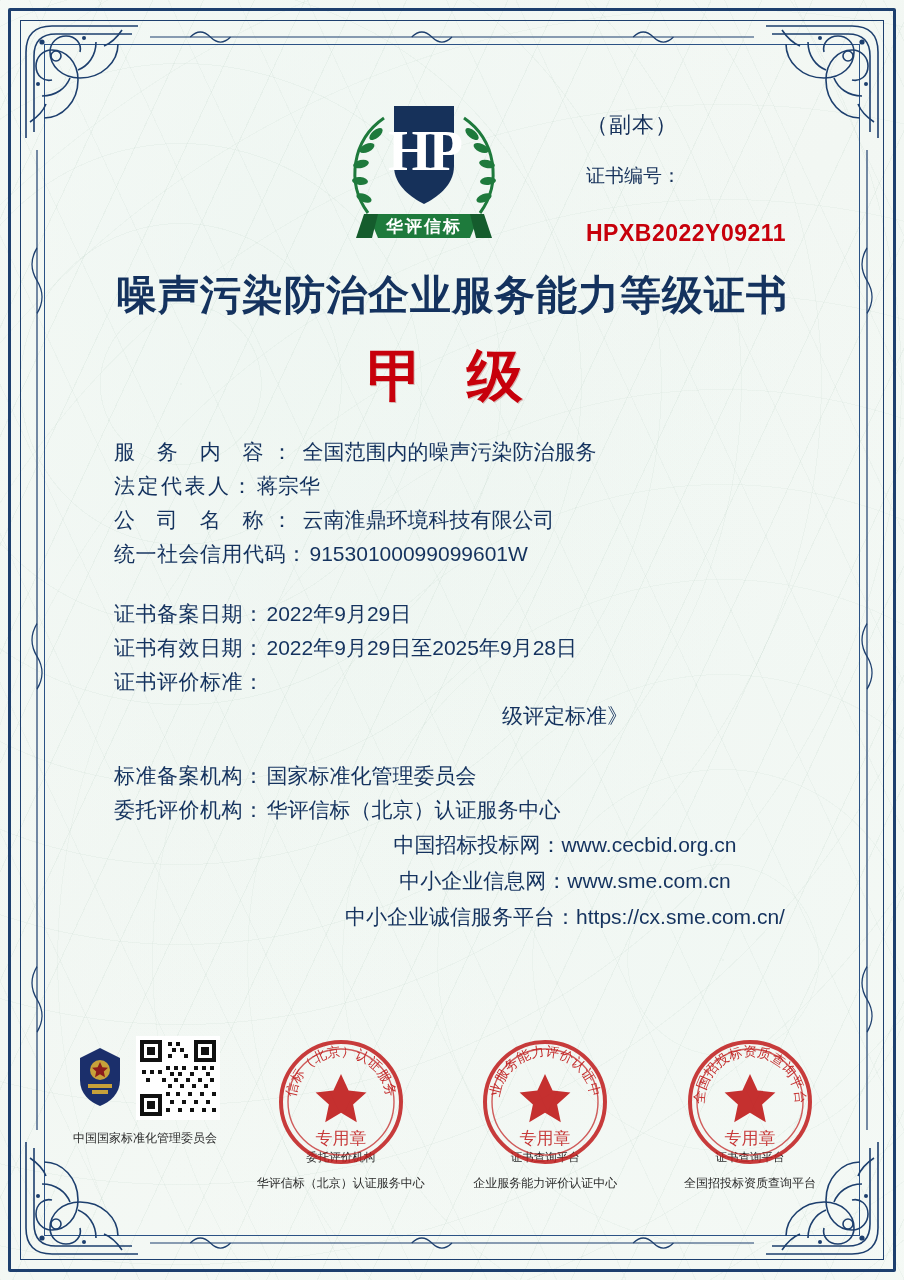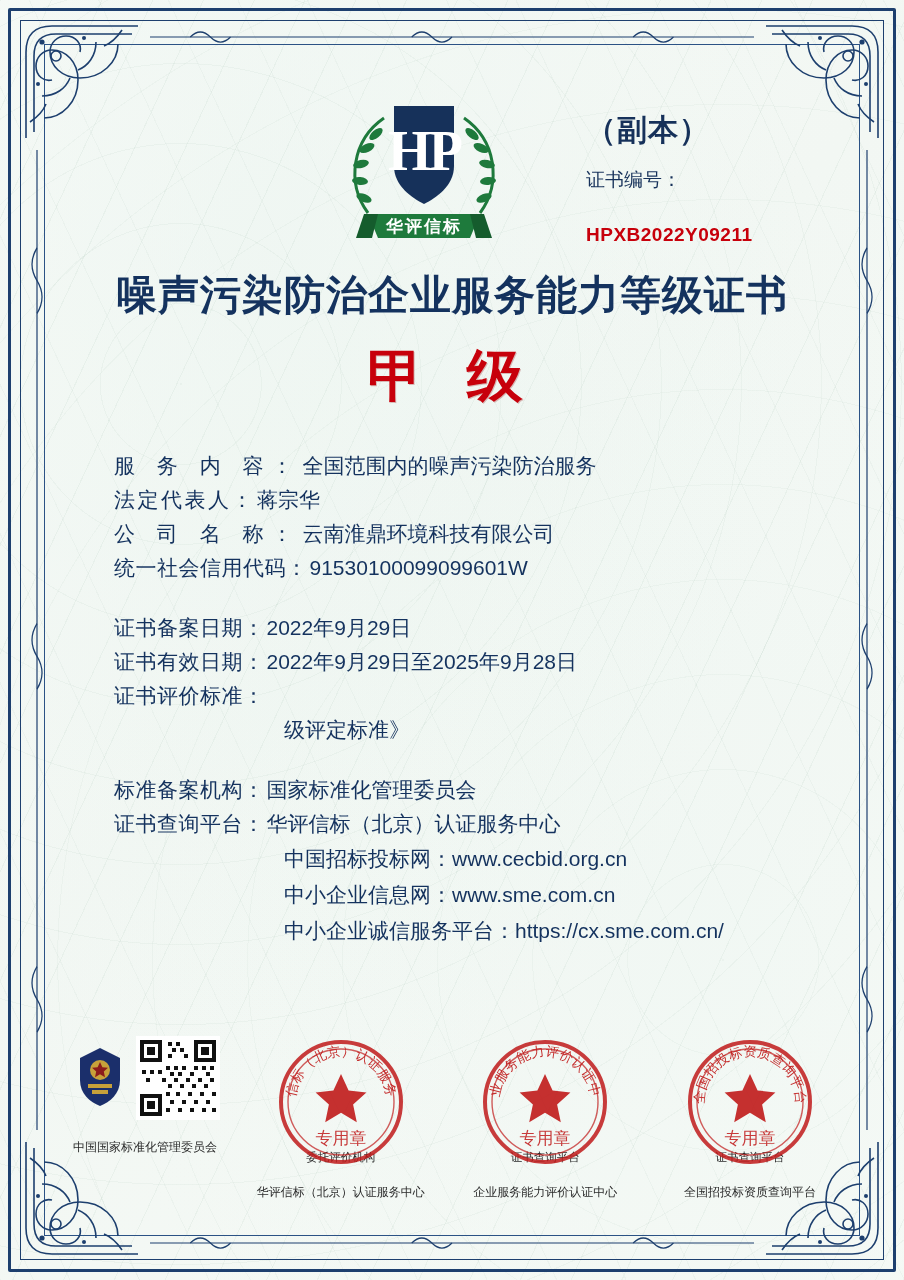--- a/index.html
+++ b/index.html
@@ -93,33 +93,33 @@
     height: 175px;
   }
   .header-right {
     position: absolute;
     right: 10px;
     top: 52px;
     text-align: left;
     width: 250px;
   }
   .copy-label {
-    font-size: 30px;
-    font-weight: bold;
+    font-size: 22px;
+    font-weight: normal;
     color: #16315a;
     letter-spacing: 1px;
-    margin-bottom: 16px;
+    margin-bottom: 23px;
   }
   .cert-no-label {
     font-size: 19px;
     color: #16315a;
     margin-bottom: 4px;
   }
   .cert-no-value {
-    font-size: 19px;
+    font-size: 23px;
     font-weight: bold;
     color: #c7000b;
     letter-spacing: 0.5px;
     margin-top: 31px;
   }
 
   
   .title {
     text-align: center;
     font-size: 41px;
@@ -133,23 +133,24 @@
     font-size: 56px;
     font-weight: bold;
     color: #c7000b;
     letter-spacing: 14px;
     margin-top: 16px;
     text-shadow: 1px 1px 0 rgba(140,0,0,0.25);
   }
 
   
   .fields {
-    margin-top: 34px;
+    margin-top: 20px;
     padding-left: 56px;
     color: #14325e;
+    text-align: center;
   }
   .frow {
     display: flex;
     align-items: baseline;
     font-size: 21px;
     line-height: 34px;
     color: #14325e;
   }
   .flabel {
     white-space: nowrap;
@@ -199,21 +200,21 @@
     margin: 14px auto 0;
   }
   .qr {
     width: 84px; height: 84px;
     margin-top: 4px;
   }
   .caption {
     font-size: 12px;
     color: #2a2a2a;
     line-height: 15px;
-    margin-top: 20px;
+    margin-top: 11px;
   }
   .seal-wrap {
     width: 140px;
     height: 140px;
     margin: 0 auto;
     position: relative;
   }
   .seal-caption {
     font-size: 11.5px;
     color: #2a2a2a;
@@ -435,21 +436,21 @@
       </div>
       <div class="indent-cont">级评定标准》</div>
 
       <div class="block-gap"></div>
 
       <div class="frow">
         <span class="flabel">标准备案机构：</span>
         <span class="fvalue">国家标准化管理委员会</span>
       </div>
       <div class="frow">
-        <span class="flabel">证书查询平台：</span>
+        <span class="flabel">委托评价机构：</span>
         <span class="fvalue">华评信标（北京）认证服务中心</span>
       </div>
       <div class="sub-row">中国招标投标网：www.cecbid.org.cn</div>
       <div class="sub-row">中小企业信息网：www.sme.com.cn</div>
       <div class="sub-row">中小企业诚信服务平台：https://cx.sme.com.cn/</div>
     </div>
 
     <div class="footer">
       <div class="footer-inner">
 

